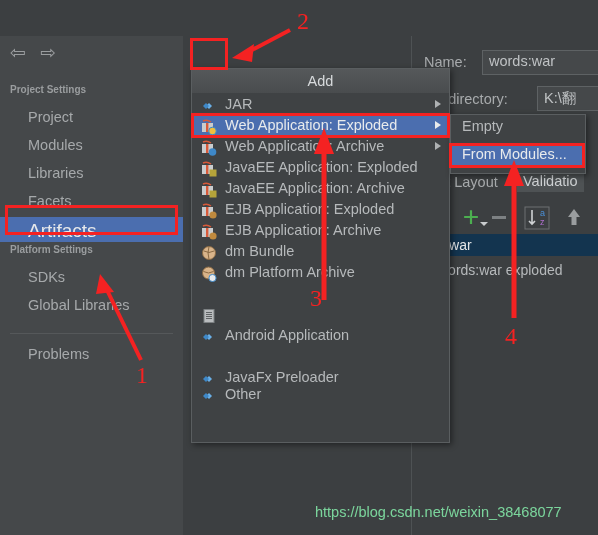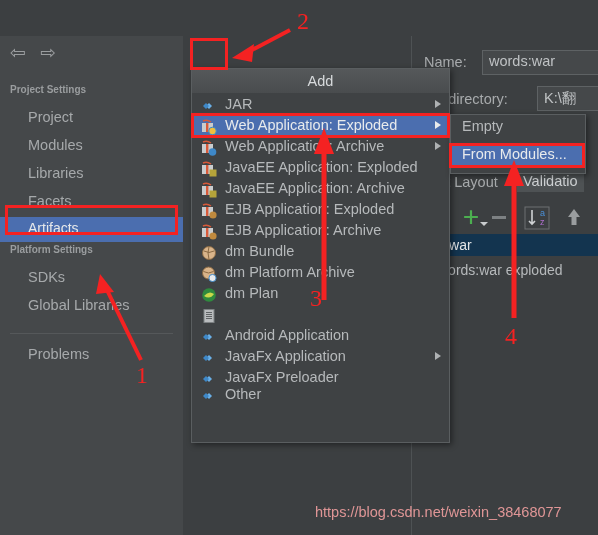--- a/index.html
+++ b/index.html
@@ -20,21 +20,21 @@
   
   .sidebar{position:absolute;left:0;top:36px;width:183px;height:499px;background:#45484a;}
   .sidebar-toolbar{position:absolute;left:0;top:0;width:183px;height:34px;background:#45484a;}
   .nav-arrow{position:absolute;top:7px;width:20px;height:20px;color:#9a9d9f;font-size:19px;line-height:20px;text-align:center;}
   .nav-back{left:8px;}
   .nav-fwd{left:38px;}
 
   .side-group{position:absolute;left:10px;font-size:10px;color:#9a9d9f;font-weight:bold;}
   .side-item{position:absolute;left:28px;font-size:14.5px;color:#a6a9ab;}
   .side-sel{position:absolute;left:0;width:183px;height:25px;background:#4b6eaf;}
-  .side-sel-label{position:absolute;left:28px;font-size:14px;color:#e6e8ea;}
+  .side-sel-label{position:absolute;left:28px;font-size:19px;color:#e6e8ea;}
   .side-divider{position:absolute;left:10px;width:163px;height:1px;background:#55585a;}
 
   
   .center-col{position:absolute;left:183px;top:36px;width:228px;height:499px;background:#3c3f41;}
   .col-sep{position:absolute;top:36px;width:1px;height:499px;background:#4e5254;}
 
   .right-panel{position:absolute;left:412px;top:36px;width:186px;height:499px;background:#3c3f41;}
 
   
   .lbl{position:absolute;color:#a8abad;font-size:14.5px;}
@@ -67,21 +67,21 @@
   .submenu{position:absolute;left:450px;top:114px;width:136px;height:60px;background:#3f4244;
            border:1px solid #5a5e60;box-sizing:border-box;box-shadow:2px 2px 6px rgba(0,0,0,.45);}
   .submenu .menu-item{width:133px;}
   .submenu .mi-label{left:10px;}
 
   
   .anno{position:absolute;pointer-events:none;}
   .red-box{position:absolute;border:3px solid #f42222;box-sizing:border-box;}
   .anno-num{position:absolute;color:#f42222;font-size:24px;font-family:"Liberation Serif",serif;}
 
-  .watermark{position:absolute;color:#fca5a5;font-size:14.5px;opacity:.85;}
+  .watermark{position:absolute;color:#86efac;font-size:14.5px;opacity:.85;}
 </style>
 </head>
 <body>
 
 <div id="root">
 
 
   <div class="dark-body"></div>
 
   <div class="sidebar">
@@ -248,53 +248,38 @@
 
     <div class="menu-item" style="top:194px;">
       <svg class="mi-icon" viewBox="0 0 16 16">
         <circle cx="7.5" cy="7" r="6" fill="#d9b48a" stroke="#8a6a44" stroke-width="1"></circle>
         <path d="M2.5 5.5 q5 3 10 0" stroke="#8a6a44" stroke-width="1" fill="none"></path>
         <circle cx="11.5" cy="12" r="3.6" fill="#e8eaec" stroke="#3e88c8" stroke-width="1"></circle>
       </svg>
       <span class="mi-label">dm Platform Archive</span>
     </div>
 
-    <div class="menu-item" style="top:215px;">
-      <svg class="mi-icon" viewBox="0 0 16 16">
-        <circle cx="8" cy="8" r="6.8" fill="#2f8a3e"></circle>
-        <path d="M3 9 q5 -6 10 -2 q-4 6 -10 2Z" fill="#c9d94a"></path>
-      </svg>
-      <span class="mi-label">dm Plan</span>
-    </div>
 
     <div class="menu-item" style="top:236px;">
       <svg class="mi-icon" viewBox="0 0 16 16">
         <rect x="3" y="1.5" width="10" height="13" fill="#b9bcbe" stroke="#7d8183"></rect>
         <g stroke="#5f6365" stroke-width="1">
             <path d="M5 4.5h6M5 6.5h6M5 8.5h6M5 10.5h6"></path>
           </g>
       </svg>
     </div>
 
     <div class="menu-item" style="top:257px;">
       <svg class="mi-icon" viewBox="0 0 16 16">
         <path d="M5 8 L8 5 L11 8 L8 11 Z" fill="#6ab0e8"></path>
           <path d="M2 8 L5 5 L8 8 L5 11 Z" fill="#3e88c8"></path>
       </svg>
       <span class="mi-label">Android Application</span>
     </div>
 
-    <div class="menu-item" style="top:278px;">
-      <svg class="mi-icon" viewBox="0 0 16 16">
-        <path d="M5 8 L8 5 L11 8 L8 11 Z" fill="#6ab0e8"></path>
-          <path d="M2 8 L5 5 L8 8 L5 11 Z" fill="#3e88c8"></path>
-      </svg>
-      <span class="mi-label">JavaFx Application</span>
-      <span class="mi-arrow"></span>
-    </div>
 
     <div class="menu-item" style="top:299px;text-align:right;">
       <svg class="mi-icon" viewBox="0 0 16 16">
         <path d="M5 8 L8 5 L11 8 L8 11 Z" fill="#6ab0e8"></path>
           <path d="M2 8 L5 5 L8 8 L5 11 Z" fill="#3e88c8"></path>
       </svg>
       <span class="mi-label">JavaFx Preloader</span>
     </div>
 
     <div class="menu-item" style="top:316px;">

